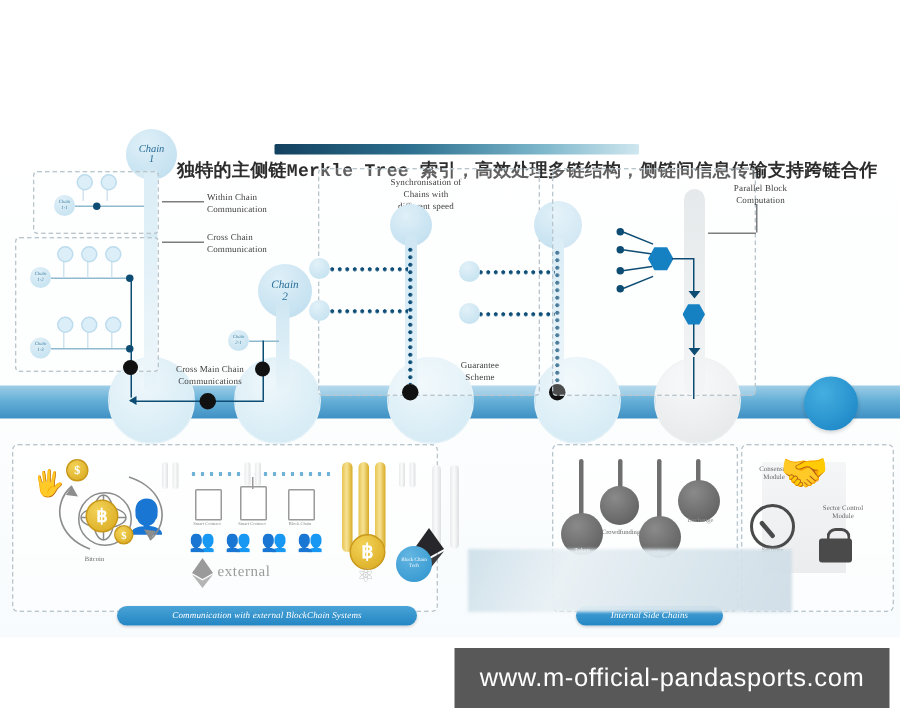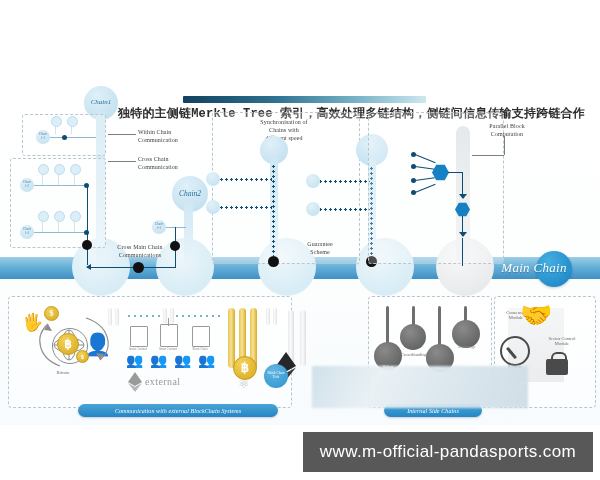--- a/index.html
+++ b/index.html
@@ -65,21 +65,21 @@
   }
 
   
   .dbox{position:absolute;border:1px dashed #b9c6cd;border-radius:3px;background:rgba(255,255,255,.25);}
 
   
   .chain-bubble{
     position:absolute;border-radius:50%;
     background:radial-gradient(circle at 38% 28%,#dff0f8,#bcdcee);
     color:#2a6f99;text-align:center;font-style:italic;
-    display:flex;flex-direction:row;align-items:center;justify-content:center;
+    display:flex;flex-direction:column;align-items:center;justify-content:center;
     line-height:1.05;
   }
   .chain-bubble .n{font-size:inherit;}
 
   
   .trunk{position:absolute;background:linear-gradient(180deg,#cfe7f3,#e8f4f9);border-radius:8px;}
   .trunk.grey{background:linear-gradient(180deg,#e6e9eb,#f3f5f6);}
 
   
   .leaf{
@@ -233,21 +233,20 @@
 
     <div id="mainchain-band"></div>
 
     <div class="mc-circle" style="left:72px;"></div>
     <div class="mc-circle" style="left:156px;"></div>
     <div class="mc-circle" style="left:258px;"></div>
     <div class="mc-circle" style="left:356px;"></div>
     <div class="mc-circle grey" style="left:436px;"></div>
 
     <div id="mc-node"></div>
-    <div id="mc-label">Main Chain</div>
 
     <div class="chain-bubble" style="left:84px;top:26px;width:34px;height:34px;font-size:7px;">
       <span>Chain</span>
       <span class="n">1</span>
     </div>
     <div class="trunk" style="left:96px;top:50px;width:9px;height:152px;"></div>
 
     <div class="dbox" style="left:22px;top:54px;width:82px;height:40px;"></div>
 
     <div class="dbox" style="left:10px;top:98px;width:94px;height:88px;"></div>

